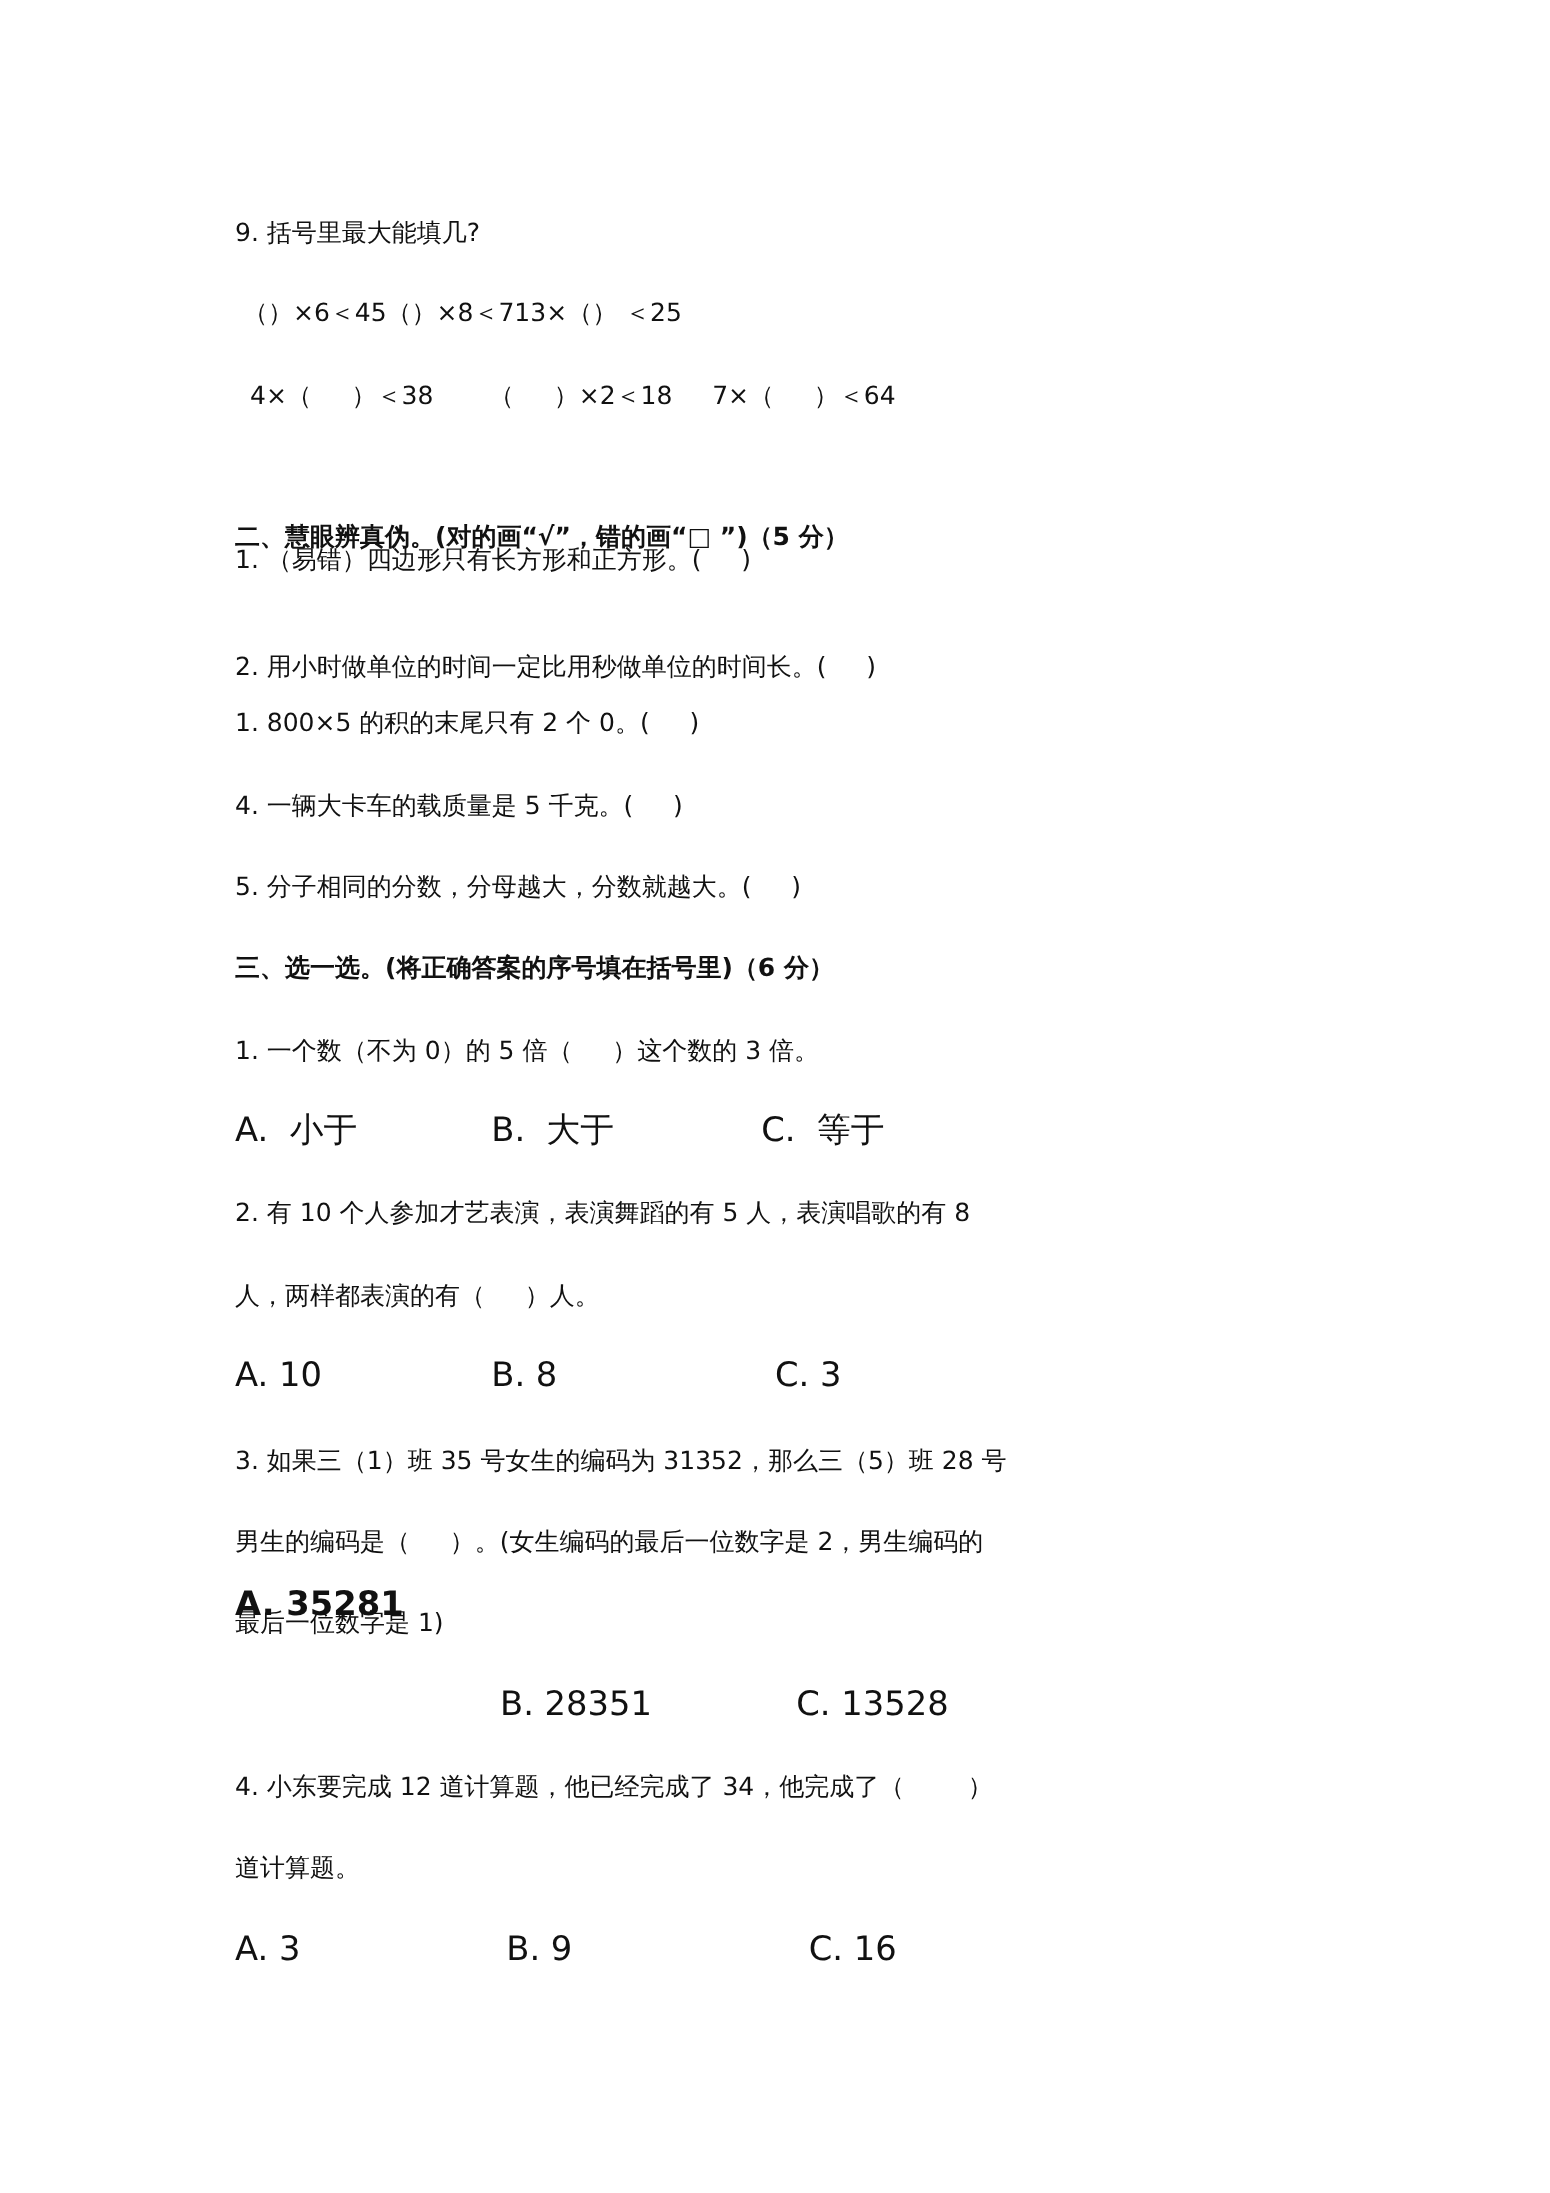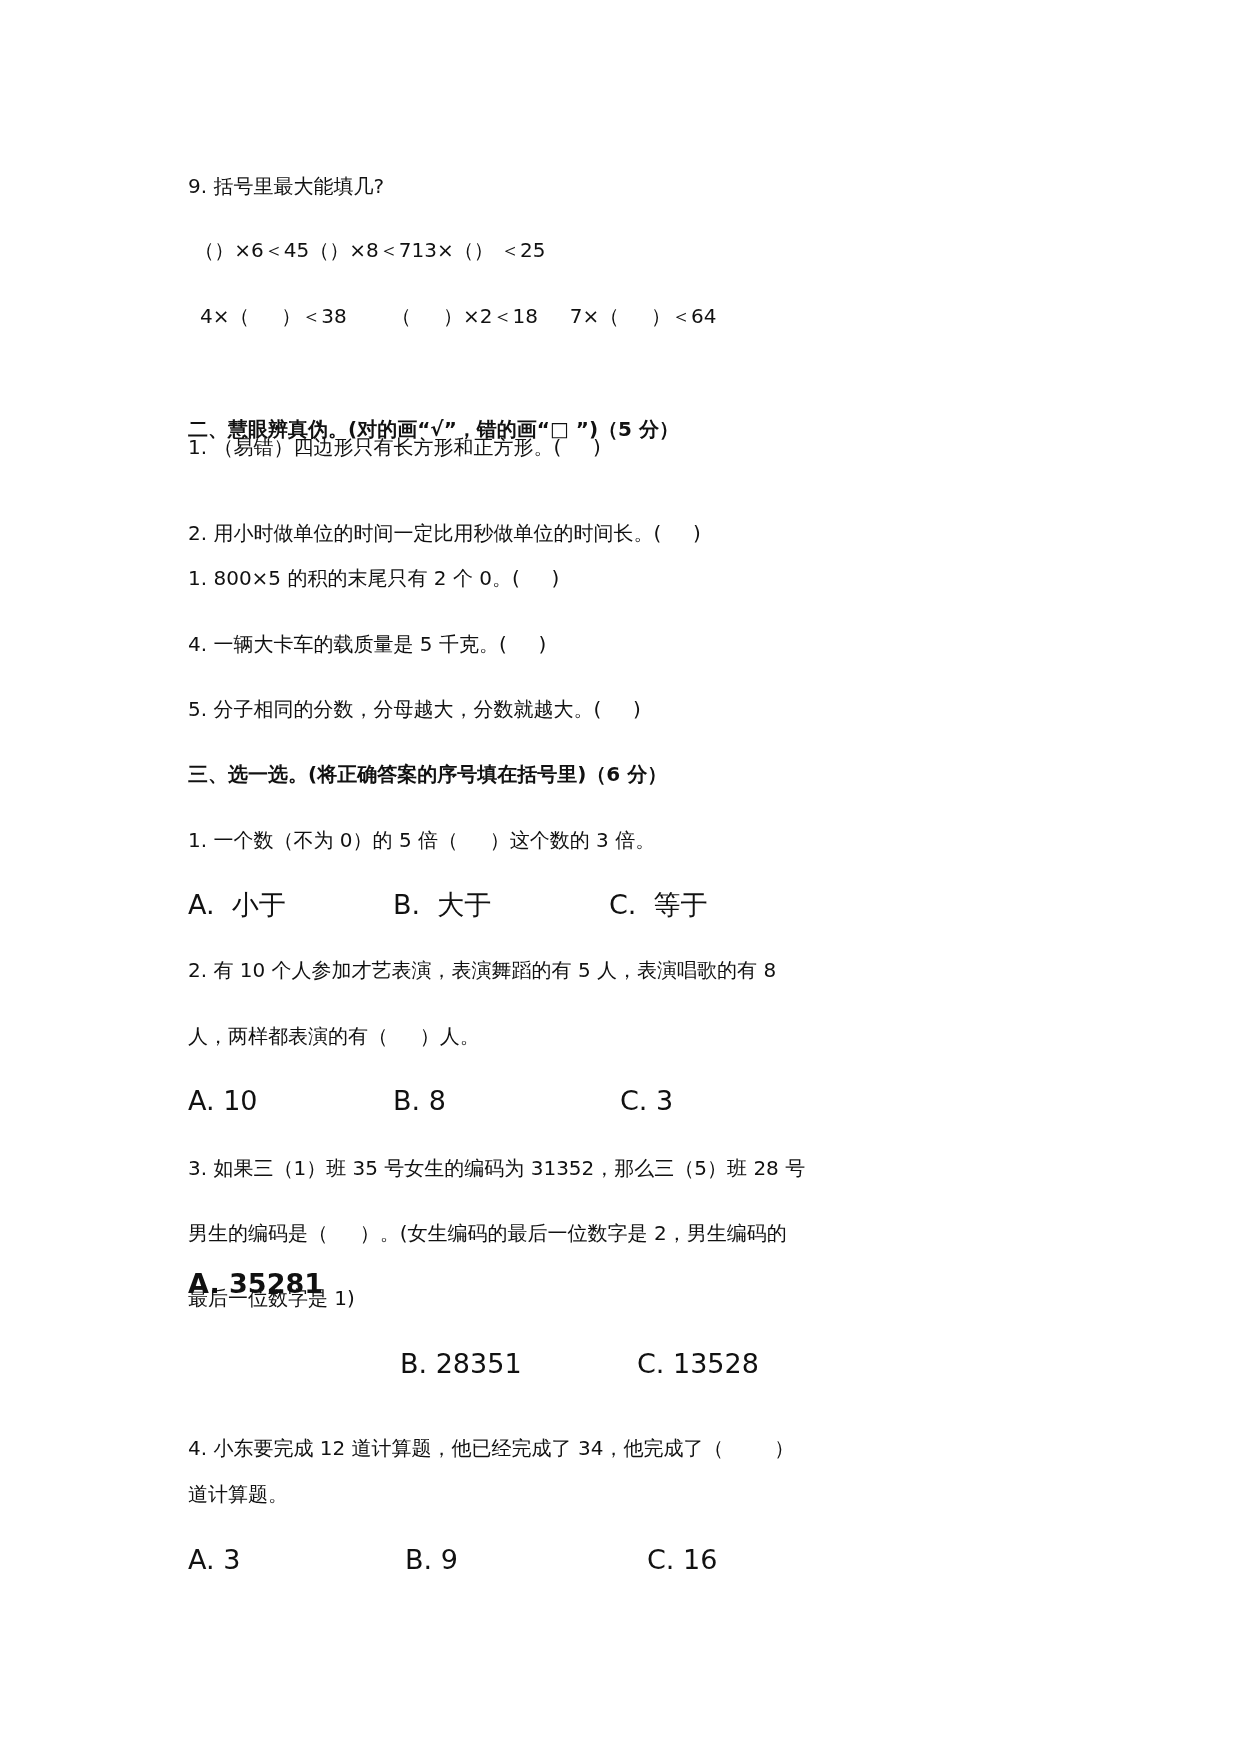--- a/index.html
+++ b/index.html
@@ -49,21 +49,21 @@
 
   <div class="line" style="top:1150px;">3. 如果三（1）班 35 号女生的编码为 31352，那么三（5）班 28 号</div>
   <div class="line" style="top:1215px;">男生的编码是（     ）。(女生编码的最后一位数字是 2，男生编码的</div>
   <div class="line" style="top:1280px;">最后一位数字是 1)</div>
   <div>
     <span class="opt" style="top:1266px; left:188px;font-weight:bold;">A. 35281</span>
     <span class="opt" style="top:1346px; left:400px;">B. 28351</span>
     <span class="opt" style="top:1346px; left:637px;">C. 13528</span>
   </div>
 
-  <div class="line" style="top:1411px;margin-top:19px;">4. 小东要完成 12 道计算题，他已经完成了 34，他完成了（        ）</div>
+  <div class="line" style="top:1411px;">4. 小东要完成 12 道计算题，他已经完成了 34，他完成了（        ）</div>
   <div class="line" style="top:1476px;">道计算题。</div>
   <div>
     <span class="opt" style="top:1542px; left:188px;">A. 3</span>
     <span class="opt" style="top:1542px; left:405px;">B. 9</span>
     <span class="opt" style="top:1542px; left:647px;">C. 16</span>
   </div>
 
 </div>
 
 </body></html>

